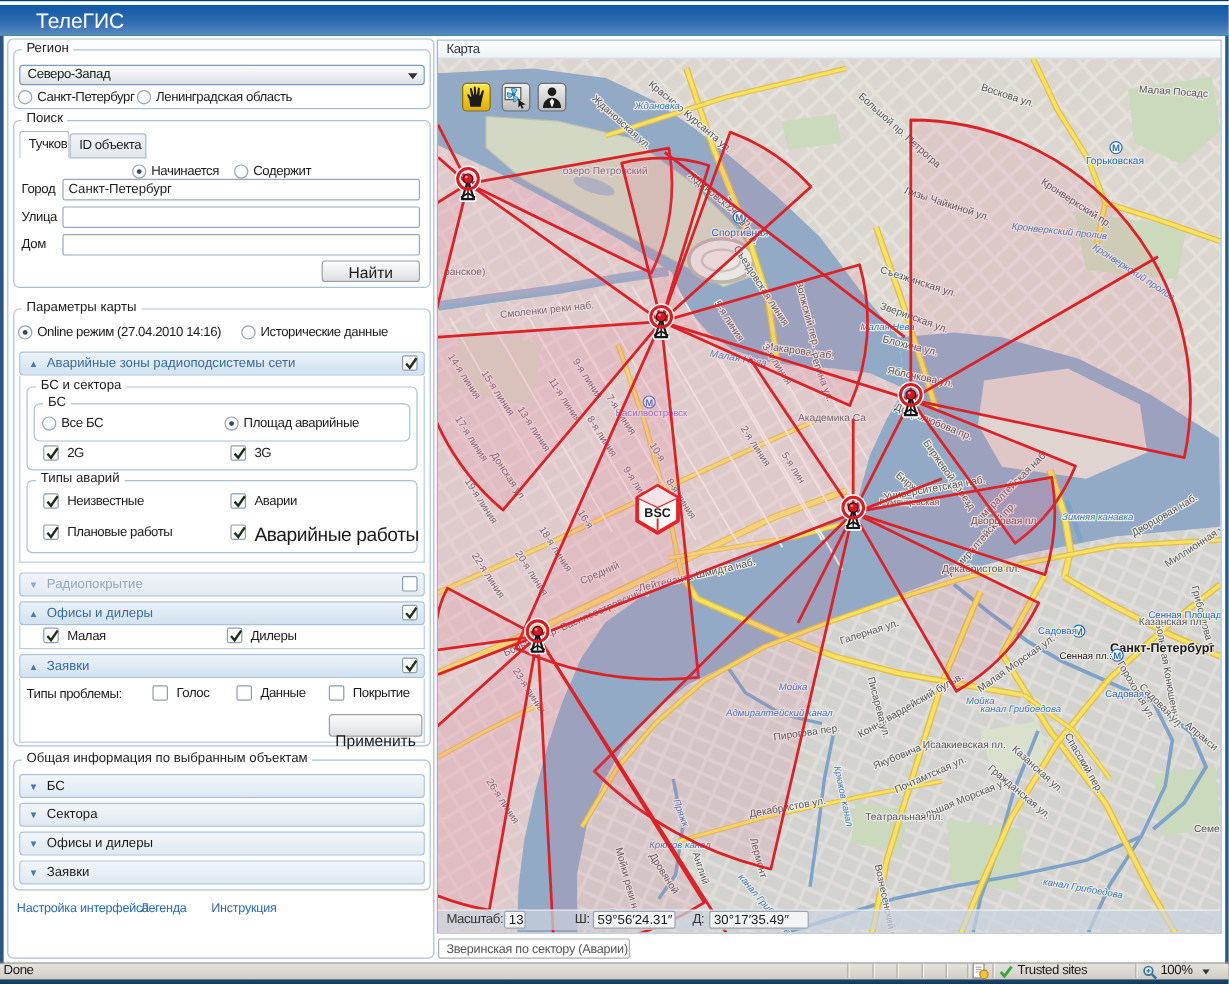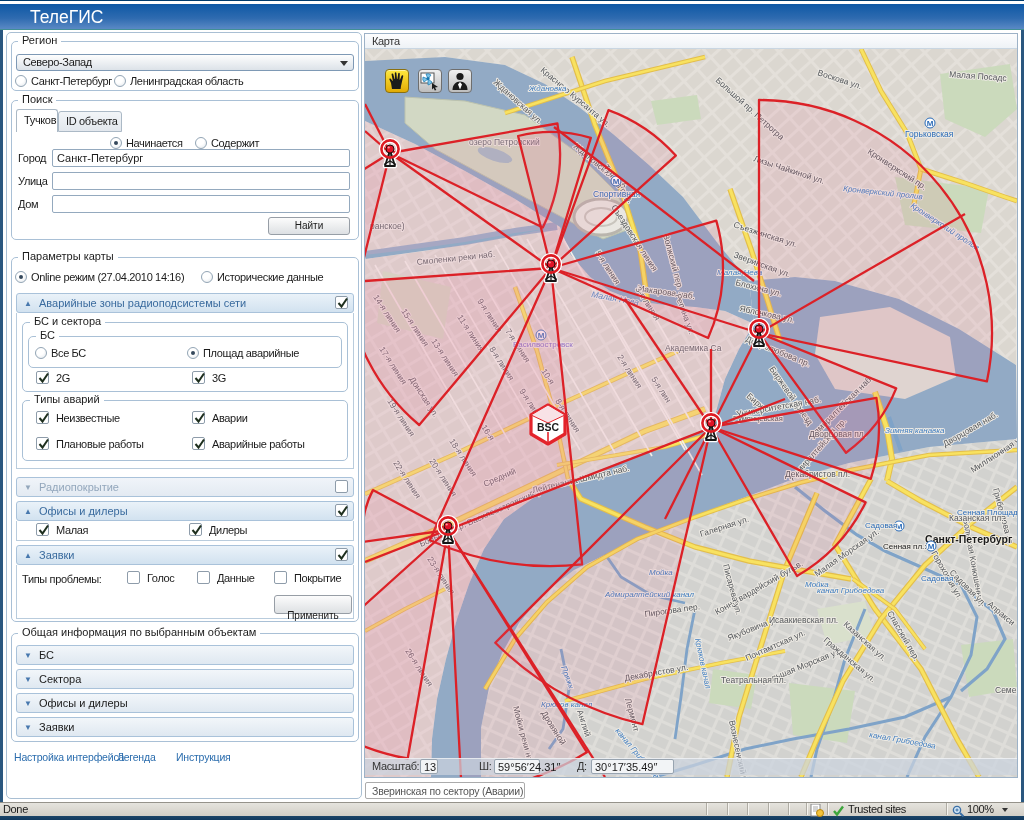--- a/index.html
+++ b/index.html
@@ -6,21 +6,21 @@
 .fs{position:absolute;border:1px solid #A9C0D6;border-radius:5px}
 .leg{position:absolute;background:#fff;padding:0 4px;font-size:11px;color:#1b1b1b;white-space:nowrap}
 .lbl{position:absolute;font-size:10.5px;letter-spacing:-0.35px;color:#1b1b1b;white-space:nowrap}
 .phdr{position:absolute;background:linear-gradient(#EAF2F9,#D2E2F0);border:1px solid #A9C2DA;border-radius:3px;font-size:11px;color:#3A6B9E}
 .phdr .tt{position:absolute;left:22px;top:3px}
 .pbody{position:absolute;border:1px solid #B9CCDD;border-top:none}
 .cb{position:absolute;width:13px;height:13px;background:#fff;border:1px solid #8E9CAA;border-radius:2px}
 .cb svg{position:absolute;left:0px;top:-1px}
 .rd{position:absolute;width:12px;height:12px;border-radius:50%;border:1px solid #93A5B5;background:radial-gradient(circle at 40% 35%,#fff 40%,#dfe5ea)}
 .rd.sel:after{content:"";position:absolute;left:3px;top:3px;width:4px;height:4px;border-radius:50%;background:#35485c}
-.btn{position:absolute;background:linear-gradient(#FCFCFC,#DDE0E3);border:1px solid #979EA6;border-radius:3px;font-size:10px;color:#1b1b1b;text-align:center}
+.btn{position:absolute;background:linear-gradient(#FCFCFC,#DDE0E3);border:1px solid #979EA6;border-radius:3px;font-size:13px;color:#1b1b1b;text-align:center}
 .inp{position:absolute;background:#fff;border:1px solid #94A9BE;border-radius:2px;font-size:11px;color:#1b1b1b;padding:2px 0 0 4px}
 .chv{position:absolute;font-size:9px;color:#4878AE;font-weight:bold}
 a.lnk{position:absolute;font-size:10.5px;letter-spacing:-0.2px;color:#2A6CAD;white-space:nowrap}
 </style></head><body>
 <div class="abs" style="left:0;top:0;width:1024px;height:30px;background:linear-gradient(#0D58A5,#2F6BB0 55%,#5E8CC7);border-top:4px solid #fff;box-shadow:0 -4px 0 #024,inset 0 -1px 0 #418F95"></div>
 <div class="abs" style="left:0;top:0;width:1024px;height:1px;background:#013B6B"></div>
 <div class="abs" style="left:30px;top:7px;font-size:17.5px;color:#fff"><span>Теле</span><span style="font-weight:normal">ГИС</span></div>
 <div class="abs" style="left:0;top:30px;width:3px;height:786px;background:#2A577F"></div>
 <div class="abs" style="left:1021px;top:30px;width:3px;height:786px;background:#2A577F"></div>
 <div class="abs" style="left:0;top:816px;width:1024px;height:4px;background:linear-gradient(#1C4467,#123A5F)"></div>
@@ -105,21 +105,21 @@
     <svg width="14" height="14">
       <path d="M2.5,7 L5.5,10.5 L11,2.5" fill="none" stroke="#1E2F1E" stroke-width="2"></path>
     </svg>
   </div>
 <div class="lbl" style="left:56px;top:438px;font-size:11px;color:#1b1b1b">Плановые работы</div>
 <div class="cb" style="left:192px;top:437px">
     <svg width="14" height="14">
       <path d="M2.5,7 L5.5,10.5 L11,2.5" fill="none" stroke="#1E2F1E" stroke-width="2"></path>
     </svg>
   </div>
-<div class="lbl" style="left:212px;top:438px;font-size:11px;color:#1b1b1b">Аварийные работы</div>
+<div class="lbl" style="left:212px;top:438px;font-size:16px;color:#1b1b1b">Аварийные работы</div>
 <div class="phdr" style="left:16px;top:477px;width:338px;height:20px;background:linear-gradient(#F0F4F9,#E3EAF2)">
     <span class="tt" style="color:#93A7BC">Радиопокрытие</span>
   </div>
 <div class="chv" style="left:24px;top:483px;color:#93A7BC;font-size:8px">▼</div>
 <div class="cb" style="left:335px;top:480px"></div>
 <div class="phdr" style="left:16px;top:501px;width:338px;height:20px">
     <span class="tt">Офисы и дилеры</span>
   </div>
 <div class="chv" style="left:24px;top:507px;color:#4878AE;font-size:8px">▲</div>
 <div class="cb" style="left:335px;top:504px">
@@ -491,21 +491,21 @@
 <div class="abs" style="left:448px;top:69px;width:24px;height:24px;border:1px solid #6E6E6E;border-radius:4px;background:linear-gradient(#F0F0F0,#BDBDBD)">
 <svg width="22" height="22" viewBox="0 0 22 22">
       <circle cx="11" cy="6.5" r="3.6" fill="#1b1b1b"></circle>
 <path d="M3.5,20 C3.5,14.5 7,11.5 11,11.5 C15,11.5 18.5,14.5 18.5,20 Z" fill="#1b1b1b"></path>
 <path d="M11,12 L9,14.5 L11,19.5 L13,14.5 Z" fill="#fff"></path>
     </svg></div>
 <div class="abs" style="left:365px;top:758px;width:652px;height:17px;background:rgba(203,211,222,0.72);border-top:1px solid rgba(255,255,255,0.6)"></div>
 <div class="lbl" style="left:372px;top:760px;font-size:11px;color:#333">Масштаб:</div>
 <div class="inp" style="left:420px;top:759px;width:18px;height:15px;padding:1px 4px 0 3px;border-color:#98A4B0;background:#F2F4F6">13</div>
 <div class="lbl" style="left:479px;top:760px;font-size:11px;color:#333">Ш:</div>
-<div class="inp" style="left:494px;top:759px;width:46px;height:15px;padding:1px 0 0 3px;border-color:#98A4B0;background:#F2F4F6">59°56′24.31″</div>
+<div class="inp" style="left:494px;top:759px;width:69px;height:15px;padding:1px 0 0 3px;border-color:#98A4B0;background:#F2F4F6">59°56′24.31″</div>
 <div class="lbl" style="left:577px;top:760px;font-size:11px;color:#333">Д:</div>
 <div class="inp" style="left:591px;top:759px;width:83px;height:15px;padding:1px 0 0 3px;border-color:#98A4B0;background:#F2F4F6">30°17′35.49″</div>
 <div class="abs" style="left:365px;top:782px;width:160px;height:17px;background:#fff;border:1px solid #ABABAB;border-radius:2px"></div>
 <div class="lbl" style="left:372px;top:785px;font-size:10.5px;letter-spacing:-0.2px;color:#555">Зверинская по сектору (Аварии)</div>
 <div class="abs" style="left:0;top:802px;width:1024px;height:14px;background:linear-gradient(#E5E3DD,#D2CEC6);border-top:1px solid #95928A"></div>
 <div class="lbl" style="left:3px;top:803px;font-size:11px;color:#1b1b1b">Done</div>
 <div class="abs" style="left:706px;top:803px;width:1px;height:12px;background:#AFACA4;box-shadow:1px 0 0 #F6F4F0"></div>
 <div class="abs" style="left:727px;top:803px;width:1px;height:12px;background:#AFACA4;box-shadow:1px 0 0 #F6F4F0"></div>
 <div class="abs" style="left:747px;top:803px;width:1px;height:12px;background:#AFACA4;box-shadow:1px 0 0 #F6F4F0"></div>
 <div class="abs" style="left:768px;top:803px;width:1px;height:12px;background:#AFACA4;box-shadow:1px 0 0 #F6F4F0"></div>

